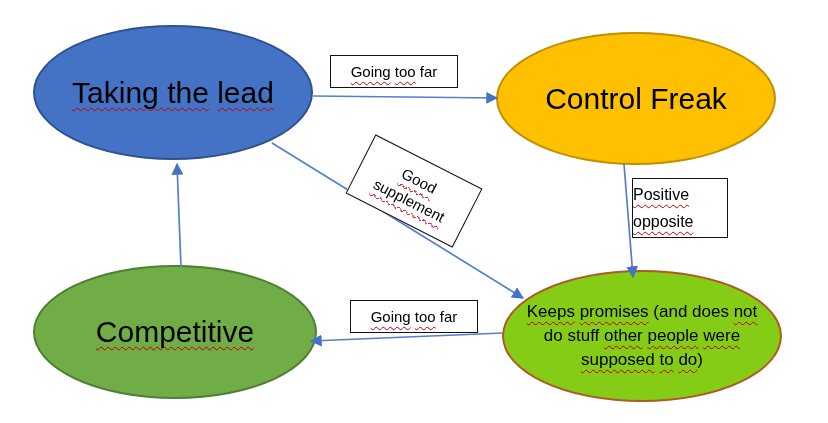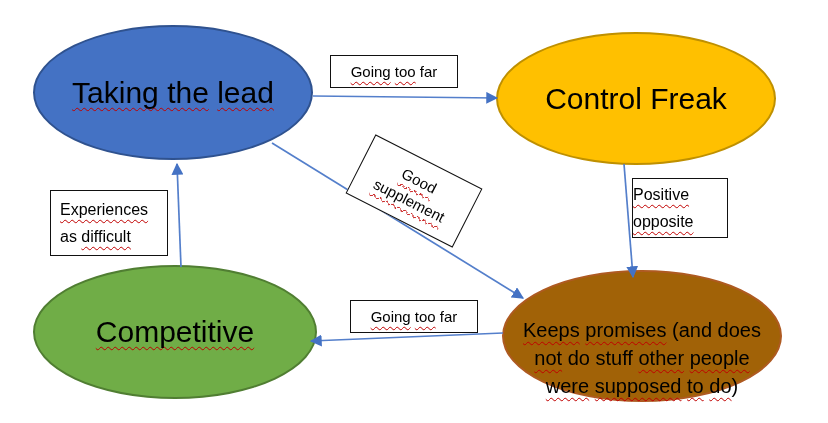--- a/index.html
+++ b/index.html
@@ -8,21 +8,21 @@
     font-family:"Liberation Sans",sans-serif;color:#000;
   }
   .node{
     position:absolute;border-radius:50%;display:flex;align-items:center;justify-content:center;
     text-align:center;box-sizing:border-box;
   }
   .node-inner{width:92%;}
   .node-blue{left:33px;top:25px;width:280px;height:135px;background:#4472C4;border:2.5px solid #2F528F;font-size:30px;}
   .node-gold{left:496px;top:32px;width:280px;height:133px;background:#FFC000;border:2.5px solid #BF9000;font-size:30px;}
   .node-green{left:33px;top:265px;width:284px;height:134px;background:#70AD47;border:2.5px solid #507E32;font-size:30px;}
-  .node-orange{left:502px;top:270px;width:280px;height:132px;background:#a16207;border:2.5px solid #AE5A21;font-size:20px;line-height:1.4;align-items:flex-end;}
+  .node-orange{left:502px;top:270px;width:280px;height:132px;background:#84cc16;border:2.5px solid #AE5A21;font-size:17px;line-height:1.4;}
   .node-orange .node-inner{width:250px;}
   .arrows{position:absolute;left:0;top:0;width:828px;height:423px;pointer-events:none;}
   .lbox{
     position:absolute;background:#ffffff;border:1.6px solid #111;box-sizing:border-box;
     display:flex;flex-direction:column;justify-content:center;text-align:center;
   }
   .lbox-going-top{left:330px;top:55px;width:128px;height:33px;font-size:15px;}
   .lbox-good{left:354px;top:158px;width:120px;height:66px;font-size:15px;line-height:1.45;transform:rotate(27deg);}
   .lbox-positive{left:632px;top:178px;width:96px;height:60px;font-size:16px;line-height:1.7;text-align:left;}
   .lbox-exp{left:50px;top:190px;width:118px;height:66px;font-size:16px;line-height:1.7;text-align:left;padding-left:9px;}
@@ -75,21 +75,18 @@
   </div>
 
   <div class="lbox lbox-good">
     <span><span class="sq">Good</span><span> </span><span class="sq">supplement</span></span>
   </div>
 
   <div class="lbox lbox-positive">
     <span><span class="sq">Positive</span><span> </span><span class="sq">opposite</span></span>
   </div>
 
-  <div class="lbox lbox-exp">
-    <span><span class="sq">Experiences</span><span> as </span><span class="sq">difficult</span></span>
-  </div>
 
   <div class="lbox lbox-going-bottom">
     <span><span class="sq">Going</span><span> </span><span class="sq">too</span><span> far</span></span>
   </div>
 
 </div>
 
 </body></html>

